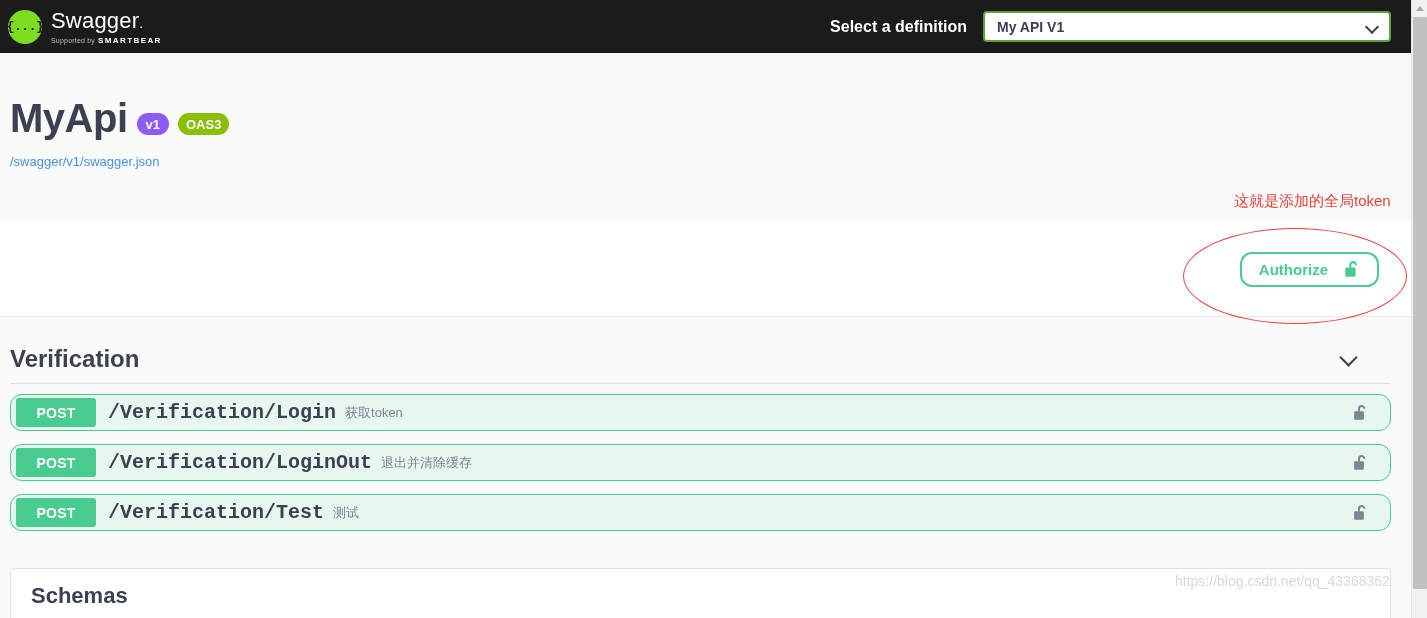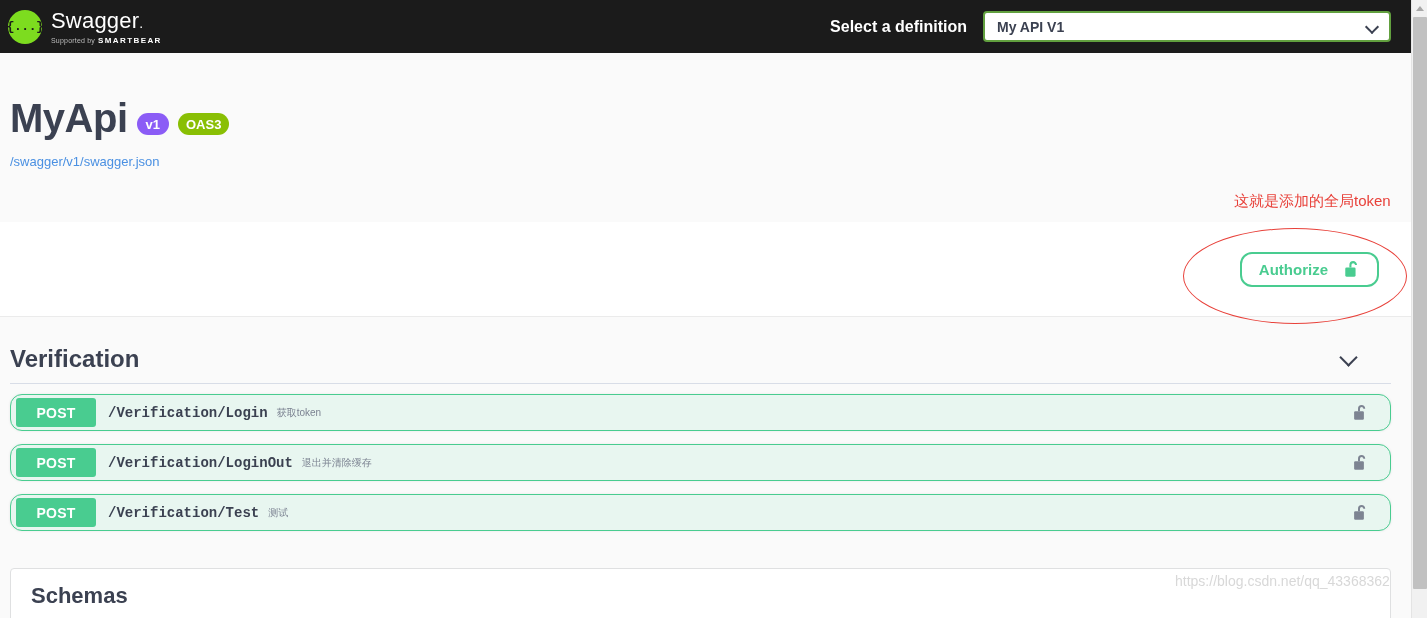--- a/index.html
+++ b/index.html
@@ -304,29 +304,29 @@
     font-weight: bold;
     display: flex;
     align-items: center;
     justify-content: center;
     flex: 0 0 auto;
     letter-spacing: 0.2px;
   }
 
   .op-path {
     font-family: "Liberation Mono", monospace;
-    font-size: 14px;
+    font-size: 20px;
     font-weight: bold;
     color: #3b4151;
     margin-left: 12px;
     flex: 0 0 auto;
   }
 
   .op-summary {
-    font-size: 10px;
+    font-size: 13px;
     color: #7c8392;
     margin-left: 9px;
     flex: 1 1 auto;
   }
 
   .op-lock {
     flex: 0 0 auto;
     margin-right: 12px;
     display: flex;
     align-items: center;

